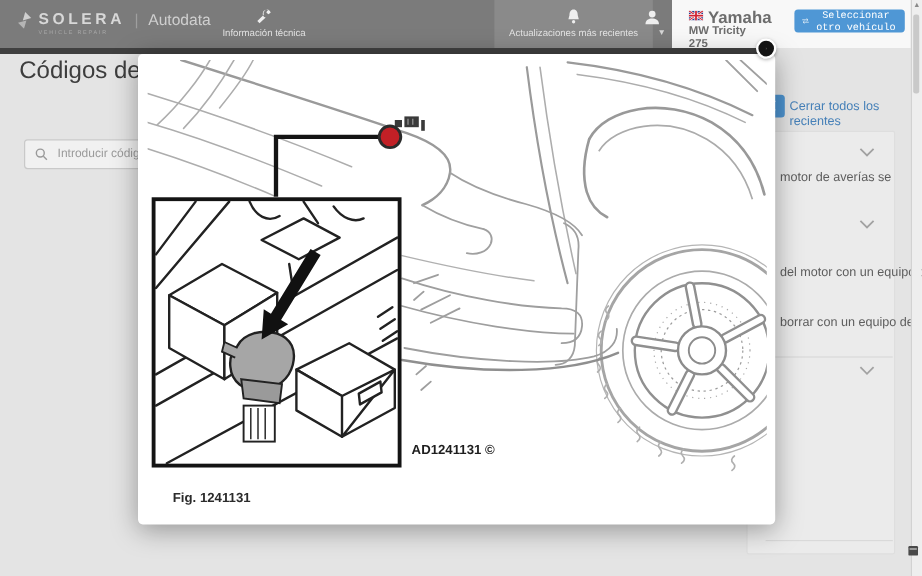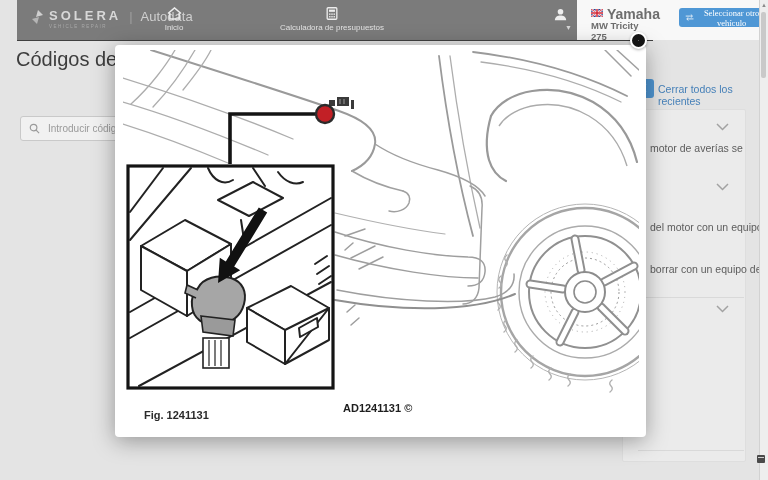--- a/index.html
+++ b/index.html
@@ -1,59 +1,59 @@
 <!DOCTYPE html>
 <html><head>
 <meta charset="utf-8">
 <style>
   html,body{margin:0;padding:0;}
   body{width:768px;height:480px;overflow:hidden;position:relative;background:#e4e4e4;
        font-family:"Liberation Sans", sans-serif;-webkit-font-smoothing:antialiased;}
   .abs{position:absolute;}
   
-  #header{position:absolute;left:17px;top:0;width:636px;height:40px;background:#7b7b7b;z-index:5;
-          border-bottom:1px solid #404040;}
+  #header{position:absolute;left:0;top:0;width:636px;height:40px;background:#7b7b7b;z-index:5;
+          border-bottom:5px solid #404040;}
   .logo-wrap{position:absolute;left:14px;top:9px;display:flex;align-items:flex-start;}
   .brand{color:#d8d8d8;font-size:13px;font-weight:bold;letter-spacing:3px;line-height:13px;}
   .brand-sub{color:#a9a9a9;font-size:4.5px;letter-spacing:1.5px;margin-top:2px;}
   .logo-div{color:#9f9f9f;font-size:13px;margin:0 8px;line-height:15px;}
   .product{color:#cfcfcf;font-size:13px;font-weight:300;line-height:15px;}
   .nav-item{position:absolute;top:0;height:40px;display:flex;flex-direction:column;align-items:center;
             justify-content:flex-start;padding-top:7px;box-sizing:border-box;cursor:pointer;}
   .nav-item span.lbl{color:#e3e3e3;font-size:8px;margin-top:3px;white-space:nowrap;}
   .nav-hl{background:#8a8a8a;}
   .caret{position:absolute;color:#d6d6d6;font-size:7px;}
   
   #vehicle-panel{position:absolute;left:560px;top:0;width:200px;height:40px;background:#f8f8f8;}
   .veh-make{position:absolute;left:590px;top:6px;font-size:14px;font-weight:bold;color:#6d6d6d;}
   .veh-model{position:absolute;left:574px;top:20px;font-size:9.5px;font-weight:bold;color:#6d6d6d;}
   #select-vehicle-btn{position:absolute;left:662px;top:8px;width:92px;height:19px;background:#4f97d5;
      border:none;border-radius:3px;color:#fff;font-size:8.5px;display:flex;align-items:center;
-     justify-content:center;gap:4px;cursor:pointer;font-family:Liberation Serif, serif;}
+     justify-content:center;gap:4px;cursor:pointer;font-family:Liberation Mono, monospace;}
   
   #page-title{position:absolute;left:16px;top:48px;font-size:20px;color:#3d3d3d;z-index:1;}
   #search-box{position:absolute;left:20px;top:116px;width:265px;height:25px;background:#f1f1f1;
      border:1px solid #c9c9c9;border-radius:3px;z-index:1;display:flex;align-items:center;box-sizing:border-box;}
   #search-input{border:none;background:transparent;outline:none;font-size:10px;color:#555;width:200px;
      font-family:"Liberation Sans",sans-serif;}
   #search-input::placeholder{color:#9a9a9a;}
   
   #close-all-btn{position:absolute;left:628px;top:79px;width:26px;height:19px;background:#4e94d0;
      border-radius:3px;z-index:2;border:none;cursor:pointer;}
   #close-all-link{position:absolute;left:658px;top:83px;font-size:10.5px;color:#4680b8;z-index:2;cursor:pointer;}
   #right-card{position:absolute;left:622px;top:109px;width:124px;height:353px;background:#ebebeb;
      border:1px solid #dedede;border-radius:2px;z-index:2;box-sizing:border-box;}
   .frag{position:absolute;font-size:10.5px;color:#5d5d5d;z-index:3;white-space:nowrap;}
   .chev{position:absolute;z-index:3;cursor:pointer;}
   .hdiv{position:absolute;height:1px;background:#d9d9d9;z-index:3;}
   
   #modal{position:absolute;left:115px;top:45px;width:531px;height:392px;background:#fff;border-radius:4px;
      box-shadow:0 4px 22px rgba(0,0,0,0.35);z-index:20;}
   #fig-label{position:absolute;left:29px;top:364px;font-size:11px;font-weight:bold;color:#2b2b2b;}
-  #img-credit{position:absolute;left:228px;top:324px;font-size:11px;font-weight:bold;color:#1e1e1e;margin-top:33px;}
+  #img-credit{position:absolute;left:228px;top:324px;font-size:11px;font-weight:bold;color:#1e1e1e;}
   #modal-close{position:absolute;left:630px;top:32px;width:17px;height:17px;background:#141414;
      border-radius:50%;border:2px solid #fff;z-index:30;cursor:pointer;display:flex;align-items:center;
      justify-content:center;box-shadow:0 1px 3px rgba(0,0,0,0.3);}
   
   #scrollbar{position:absolute;right:0;top:0;width:8px;height:480px;background:#eeeeee;
      border-left:1px solid #d2d2d2;z-index:40;}
   #scroll-thumb{position:absolute;left:1px;top:12px;width:5px;height:66px;background:#c9c9c9;border-radius:2px;}
   #scroll-up{position:absolute;left:0;top:1px;width:8px;height:9px;color:#8a8a8a;font-size:6px;text-align:center;line-height:9px;}
   #scroll-bottom-icon{position:absolute;left:-3px;top:455px;width:8px;height:8px;background:#4a4a4a;border-radius:1px;}
   #scroll-bottom-icon:before{content:"";position:absolute;left:1px;top:2px;width:6px;height:1px;background:#cfcfcf;}
@@ -68,43 +68,34 @@
         <path d="M6,14 L1,9 L8,7 Z" fill="#b5b5b5"></path>
     </svg>
     <div>
       <div class="brand">SOLERA</div>
       <div class="brand-sub">VEHICLE REPAIR</div>
     </div>
     <div class="logo-div">|</div>
     <div class="product">Autodata</div>
   </div>
 
-  <div class="nav-item" style="left:132px;width:50px;">
-    <svg width="15" height="13" viewBox="0 0 16 14">
-      <path d="M1,7 L8,1 L15,7" fill="none" stroke="#eee" stroke-width="1.6"></path>
-      <path d="M3,6.5 V13 H13 V6.5" fill="none" stroke="#eee" stroke-width="1.6"></path>
-    </svg>
-    <span class="lbl">Inicio</span>
-  </div>
-  <div class="nav-item" style="left:252px;width:126px;">
-    <svg width="12" height="13" viewBox="0 0 12 14">
-      <rect x="0.8" y="0.8" width="10.4" height="12.4" rx="1" fill="none" stroke="#eee" stroke-width="1.4"></rect>
-      <rect x="2.8" y="2.8" width="6.4" height="2.4" fill="#eee"></rect>
-      <g fill="#eee">
-          <rect x="2.8" y="7" width="1.6" height="1.4"></rect>
-          <rect x="5.2" y="7" width="1.6" height="1.4"></rect>
-          <rect x="7.6" y="7" width="1.6" height="1.4"></rect>
-          <rect x="2.8" y="9.8" width="1.6" height="1.4"></rect>
-          <rect x="5.2" y="9.8" width="1.6" height="1.4"></rect>
-          <rect x="7.6" y="9.8" width="1.6" height="1.4"></rect>
-        </g>
-    </svg>
-    <span class="lbl">Calculadora de presupuestos</span>
-  </div>
-
+  <div class="nav-item" style="left:174px;width:92px;">
+    <svg width="14" height="13" viewBox="0 0 14 14">
+      <path d="M13,4 a3.6,3.6 0 1 0 -4.5,4.2 L3,13.4 L1,11.4 L6.8,5.6 A3.6,3.6 0 0 1 11,1 L9,3.4 L10.8,5.2 Z" fill="#eee"></path>
+    </svg>
+    <span class="lbl">Información técnica</span>
+  </div>
+
+  <div class="nav-item nav-hl" style="left:412px;width:132px;">
+    <svg width="14" height="13" viewBox="0 0 16 15">
+      <path d="M8,1 C5.2,1 4,3.4 4,6.5 L3,10.5 H13 L12,6.5 C12,3.4 10.8,1 8,1 Z" fill="#eee"></path>
+      <circle cx="8" cy="12.8" r="1.6" fill="#eee"></circle>
+    </svg>
+    <span class="lbl">Actualizaciones más recientes</span>
+  </div>
 
   <div class="nav-item" style="left:528px;width:30px;">
     <svg width="15" height="15" viewBox="0 0 16 16">
       <circle cx="8" cy="5" r="3" fill="#eee"></circle>
       <path d="M2,14 C2,10.5 5,9 8,9 C11,9 14,10.5 14,14 Z" fill="#eee"></path>
     </svg>
     <span class="caret" style="left:20px;top:24px;">▼</span>
   </div>
 
   <div id="vehicle-panel">

